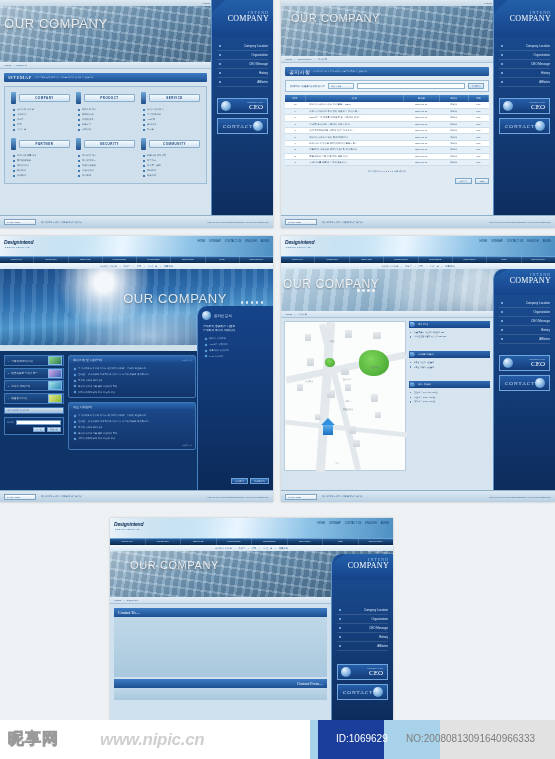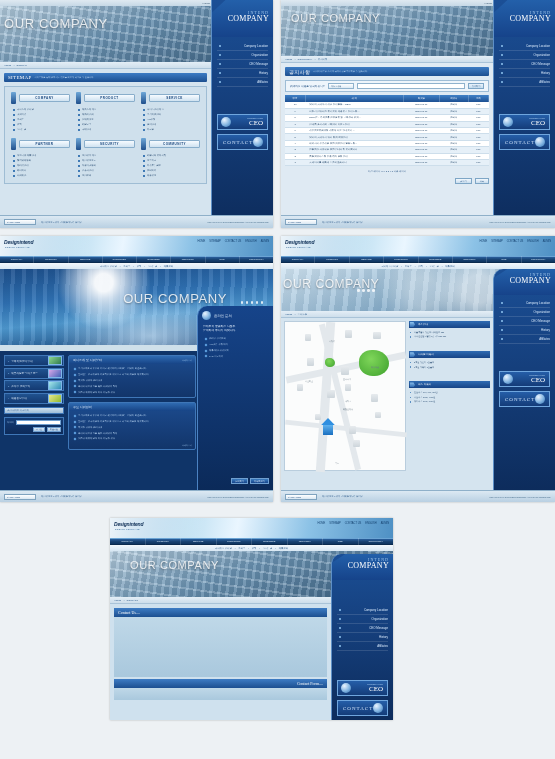--- a/index.html
+++ b/index.html
@@ -92,21 +92,21 @@
   .rmenu { position:absolute; top:42px; left:5px; right:5px; }
   .rmenu li { list-style:none; display:flex; align-items:center;
               justify-content:flex-end; gap:3px; height:9px;
               border-bottom:1px solid rgba(255,255,255,.13); }
   .rmenu li .bul { width:2px; height:2px; background:#8fc4f0; border-radius:50%;
                    margin-right:auto; margin-left:2px; }
   .rmenu li span.lbl { font-size:2.9px; color:#d5e7fa; }
   .btn-ceo, .btn-contact { position:absolute; left:5px; right:5px; height:16px;
               border:1px solid #6fa6de; border-radius:0;
               background:linear-gradient(#255ea8,#143c79);
-              display:flex; align-items:center;margin-top:16px; }
+              display:flex; align-items:center; }
   .btn-ceo { top:98px; }
   .btn-contact { top:118px; }
   .orb { width:10px; height:10px; border-radius:50%; margin-left:3px;
          background:radial-gradient(circle at 34% 30%, #eaf4ff, #7fb2e0 55%, #2f6aa8); }
   .btn-ceo .tx { margin-left:auto; margin-right:4px; text-align:right; }
   .btn-ceo .tx .sm { font-size:2.4px; color:#a9cdf0; display:block; }
   .btn-ceo .tx .bg { font-family:"Liberation Serif",serif; font-size:7px;
                      color:#fff; display:block; line-height:7px; }
   .btn-contact .ct { font-family:"Liberation Serif",serif; font-size:5px;
                      color:#cfe3fb; letter-spacing:1px; margin-left:5px; }
@@ -975,14 +975,24 @@
         </div>
         <div class="cblank" style="height:60px;"></div>
         <div class="cbar right" style="margin-top:2px;">
           <span>Contact Form....</span>
         </div>
         <div class="cblank" style="height:12px;"></div>
       </div>
     </div>
   </div>
 
+  <div class="wm">
+    <div class="bar1"></div>
+    <div class="bar2"></div>
+    <div class="bar3"></div>
+    <div class="blu"></div>
+    <div class="cnlogo">昵享网</div>
+    <div class="cnurl">www.nipic.cn</div>
+    <div class="idtx">ID:1069629</div>
+    <div class="notx">NO:20080813091640966333</div>
+  </div>
 
 </div>
 
 </body></html>

